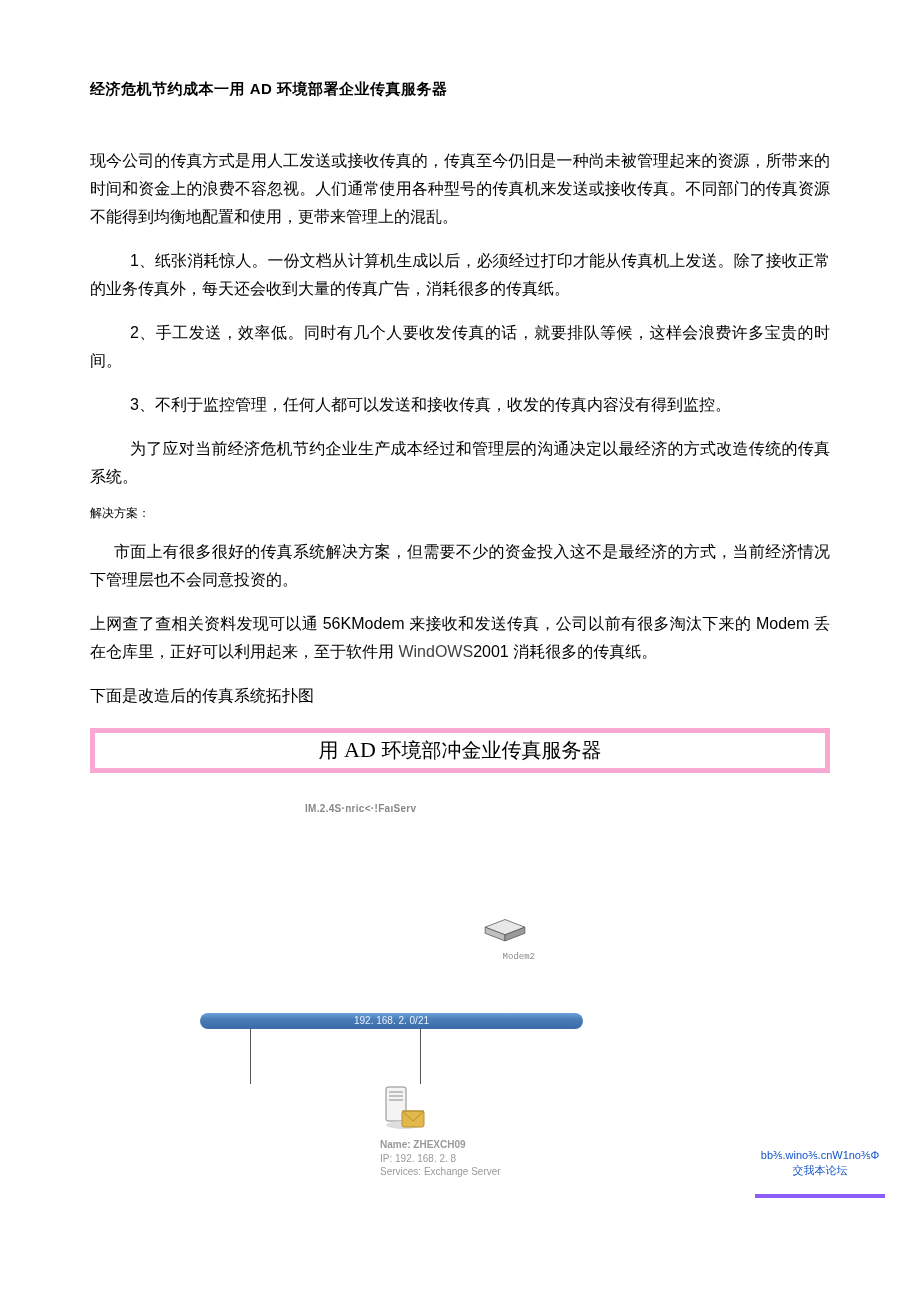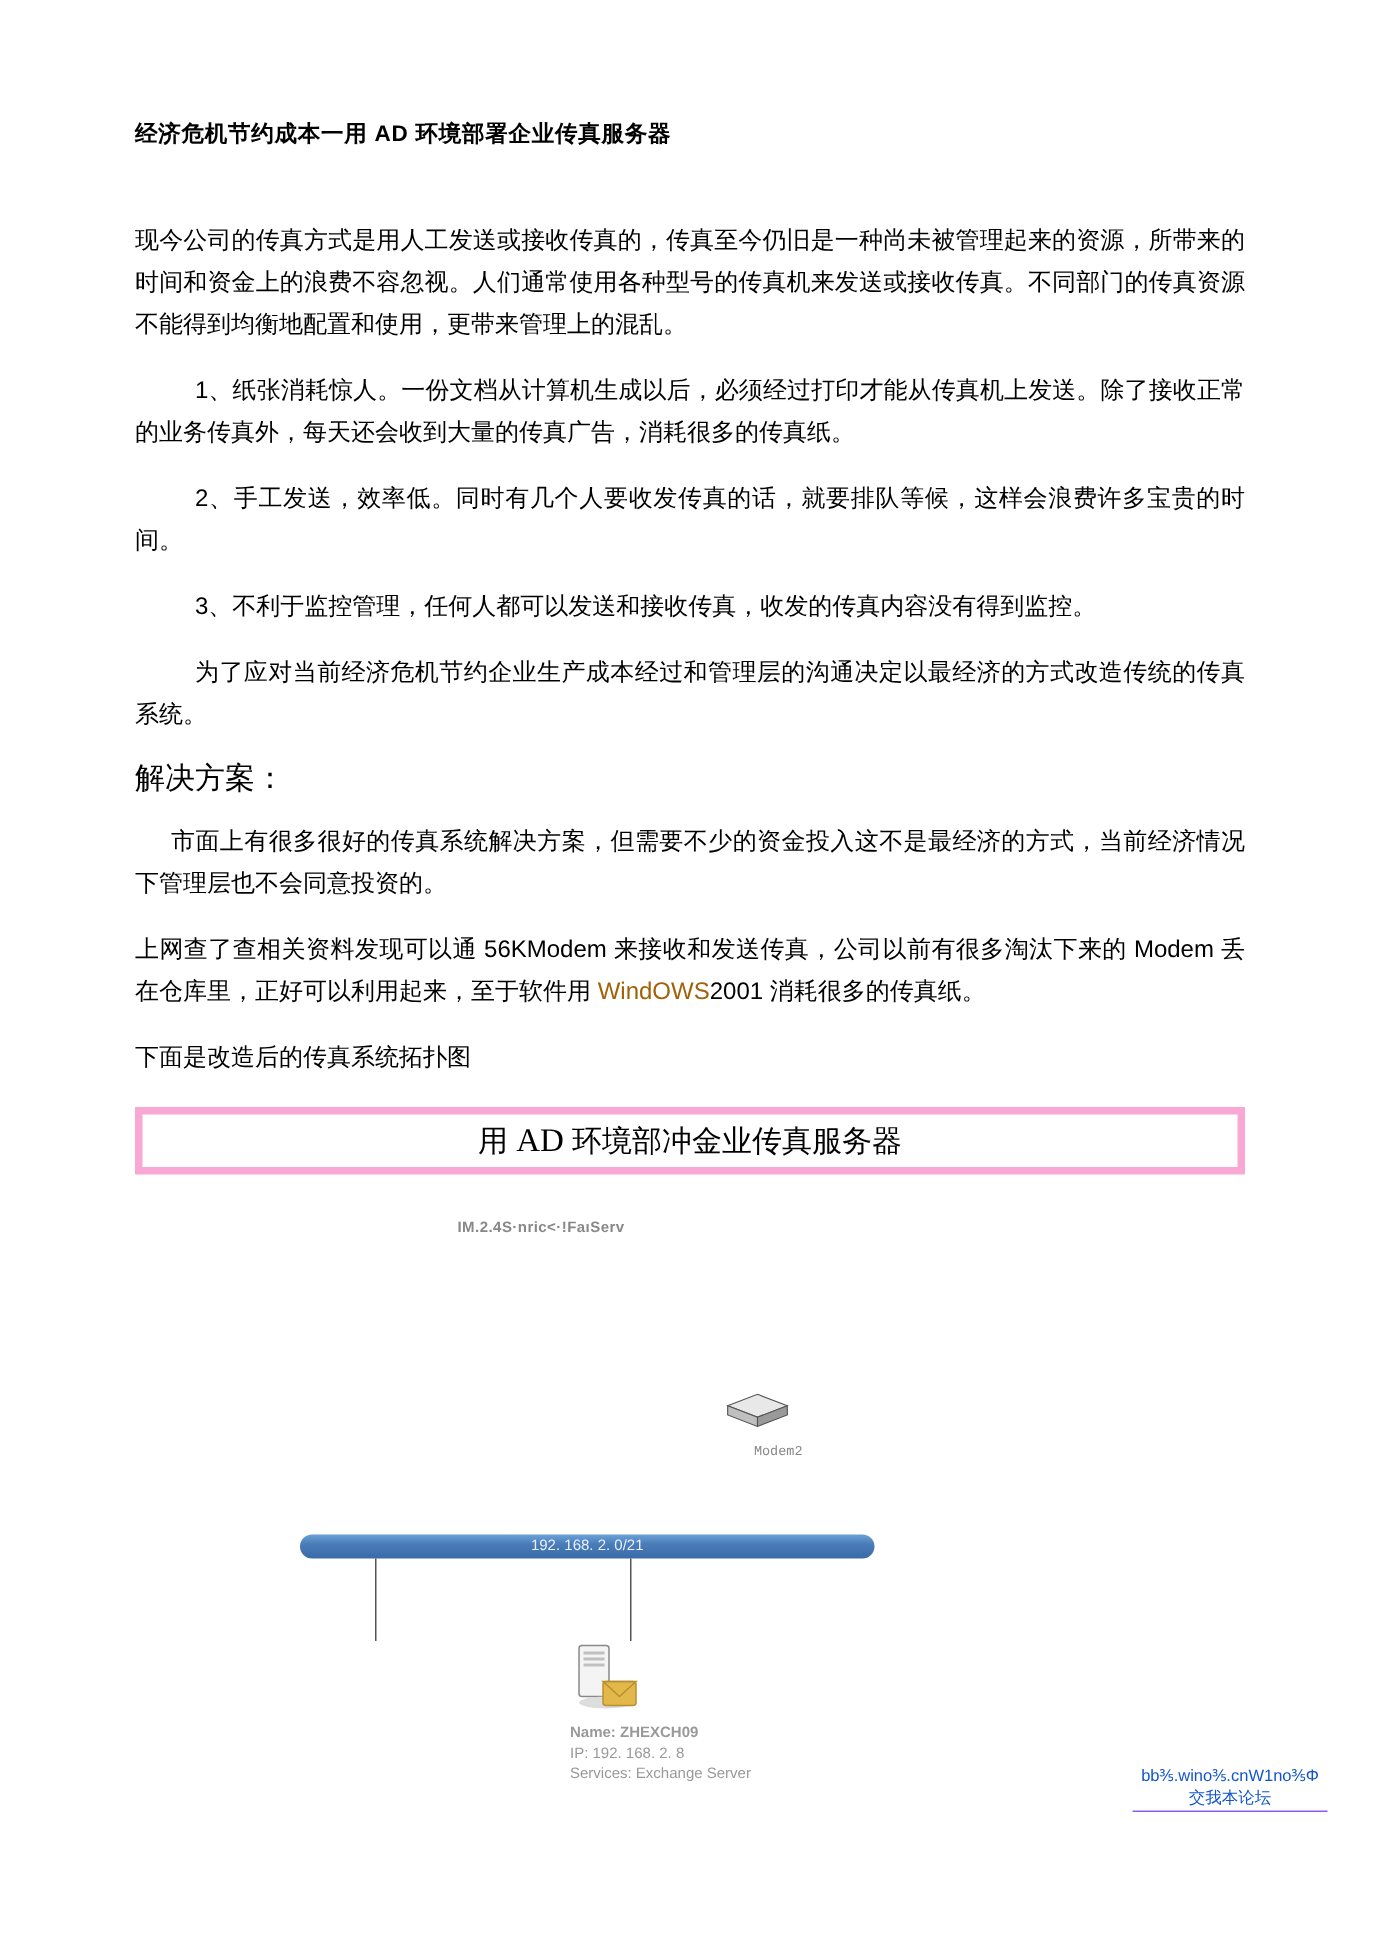--- a/index.html
+++ b/index.html
@@ -35,24 +35,24 @@
   .para.indent {
     text-indent: 2.5em;
   }
   .para .num {
     font-family: Arial, sans-serif;
   }
   .para .en {
     font-family: Arial, sans-serif;
   }
   .link {
-    color: #a16207;
+    color: #404040;
   }
   .section-label {
-    font-size: 20px;
+    font-size: 12px;
     margin: 14px 0;
   }
   .titled-box {
     border: 5px solid #f9a8d4;
     text-align: center;
     padding: 4px 0;
     margin-top: 18px;
     margin-bottom: 30px;
   }
   .titled-box .t {
@@ -126,22 +126,22 @@
   .corner-link {
     position: absolute;
     right: 35px;
     bottom: 75px;
     font-family: Arial, sans-serif;
     font-size: 11px;
     color: #1155cc;
     text-align: center;
     width: 130px;
     line-height: 1.3;
-    border-bottom: 1px solid #8b5cf6;
-    padding-bottom: 1px;
+    border-bottom: 4px solid #8b5cf6;
+    padding-bottom: 17px;
   }
   
   .modem-icon { width: 46px; height: 26px; }
   .server-icon { width: 48px; height: 48px; }
 </style>
 </head>
 <body>
 
 <div class="page">
 

